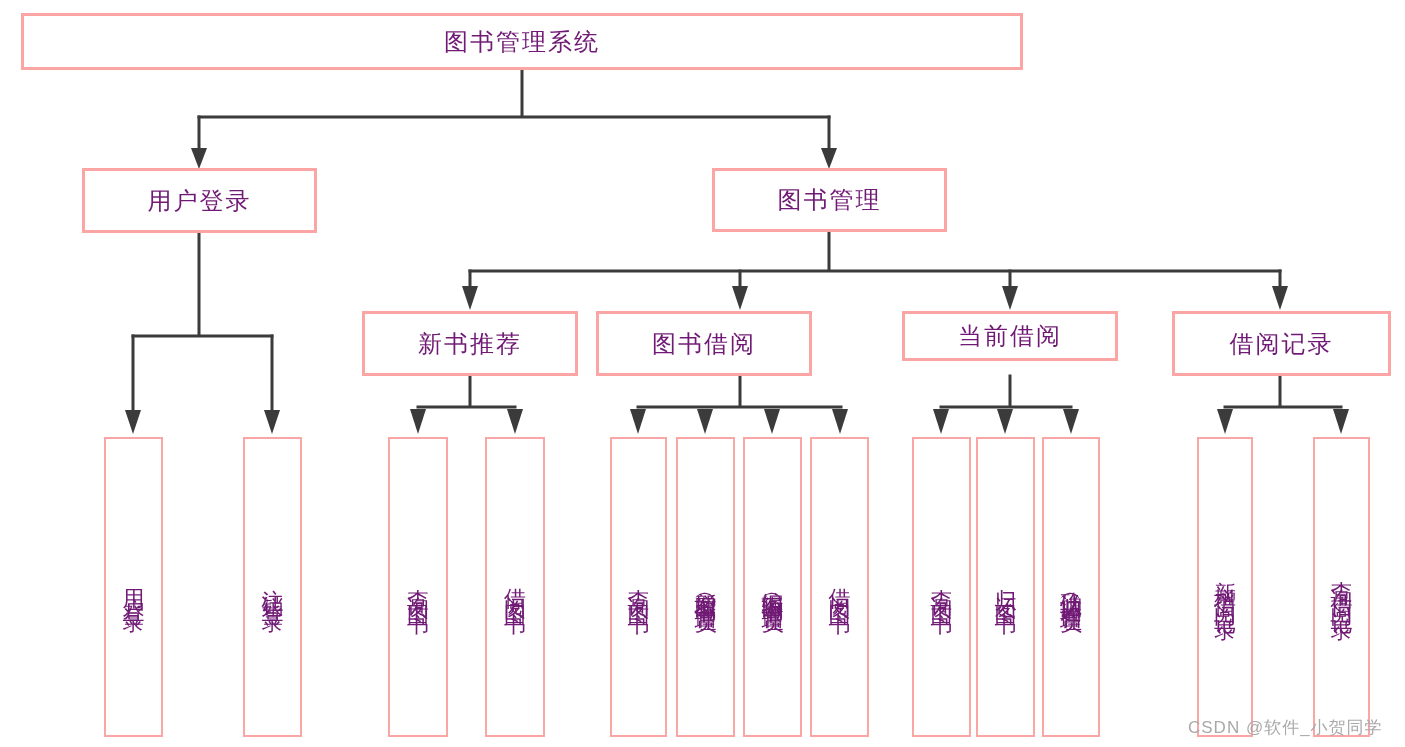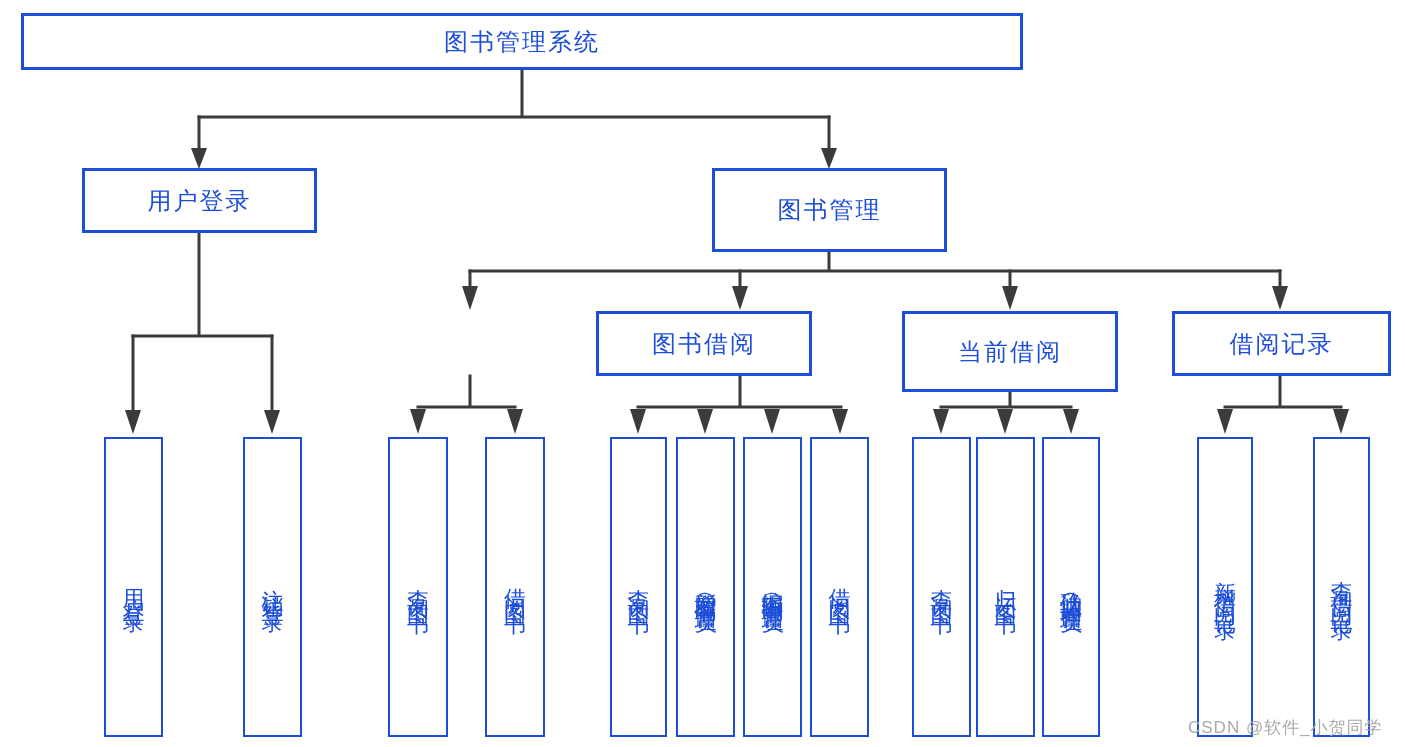--- a/index.html
+++ b/index.html
@@ -8,23 +8,23 @@
     width:1405px;height:747px;
     background:#ffffff;
     font-family:"Liberation Sans","DejaVu Sans",sans-serif;
     overflow:hidden;
   }
   .connectors{position:absolute;left:0;top:0;z-index:1;}
   .node{
     position:absolute;
     box-sizing:border-box;
     background:#ffffff;
-    border:3px solid #1d4ed8;
+    border:3px solid #fca5a5;
     display:flex;align-items:center;justify-content:center;
-    color:#1d4ed8;
+    color:#701a75;
     z-index:2;
   }
   .node.h{font-size:24px;letter-spacing:2px;}
   .node.root{font-size:24px;}
   .node.v{
     border-width:2.5px;
     font-size:22px;
     writing-mode:vertical-rl;
     text-orientation:mixed;
     letter-spacing:8px;
@@ -93,24 +93,25 @@
       <polygon points="1063,409 1079,409 1071,434"></polygon>
 
       <polygon points="1217,409 1233,409 1225,434"></polygon>
       <polygon points="1333,409 1349,409 1341,434"></polygon>
     </g>
   </svg>
 
   <div class="node root h" style="left:21px;top:13px;width:1002px;height:57px;">图书管理系统</div>
 
   <div class="node h" style="left:82px;top:168px;width:235px;height:65px;">用户登录</div>
-  <div class="node h" style="left:712px;top:168px;width:235px;height:84px;">图书管理</div>
+  <div class="node h" style="left:712px;top:168px;width:235px;height:64px;">图书管理</div>
 
+  <div class="node h" style="left:362px;top:311px;width:216px;height:65px;">新书推荐</div>
   <div class="node h" style="left:596px;top:311px;width:216px;height:65px;">图书借阅</div>
-  <div class="node h" style="left:902px;top:311px;width:216px;height:81px;">当前借阅</div>
+  <div class="node h" style="left:902px;top:311px;width:216px;height:50px;">当前借阅</div>
   <div class="node h" style="left:1172px;top:311px;width:219px;height:65px;">借阅记录</div>
 
   <div class="node v" style="left:104px;top:437px;width:59px;height:300px;">用户登录</div>
   <div class="node v" style="left:243px;top:437px;width:59px;height:300px;">注销登录</div>
 
   <div class="node v" style="left:388px;top:437px;width:60px;height:300px;">查询图书</div>
   <div class="node v" style="left:485px;top:437px;width:60px;height:300px;">借阅图书</div>
 
   <div class="node v" style="left:610px;top:437px;width:57px;height:300px;">查询图书</div>
   <div class="node v long" style="left:676px;top:437px;width:59px;height:300px;">新增图书（管理员）</div>

